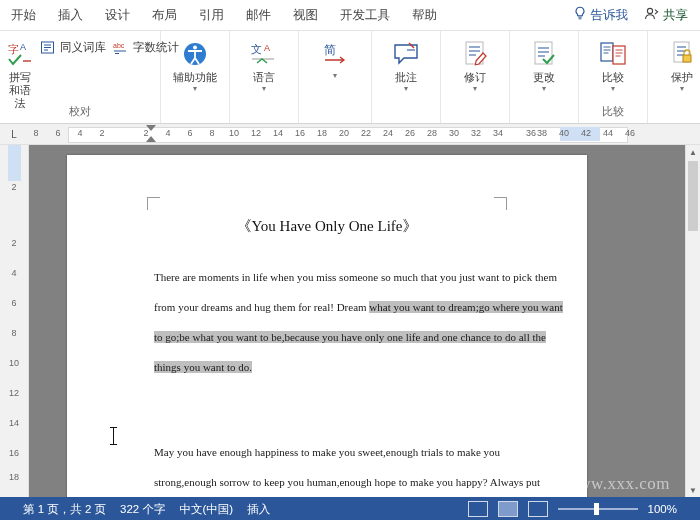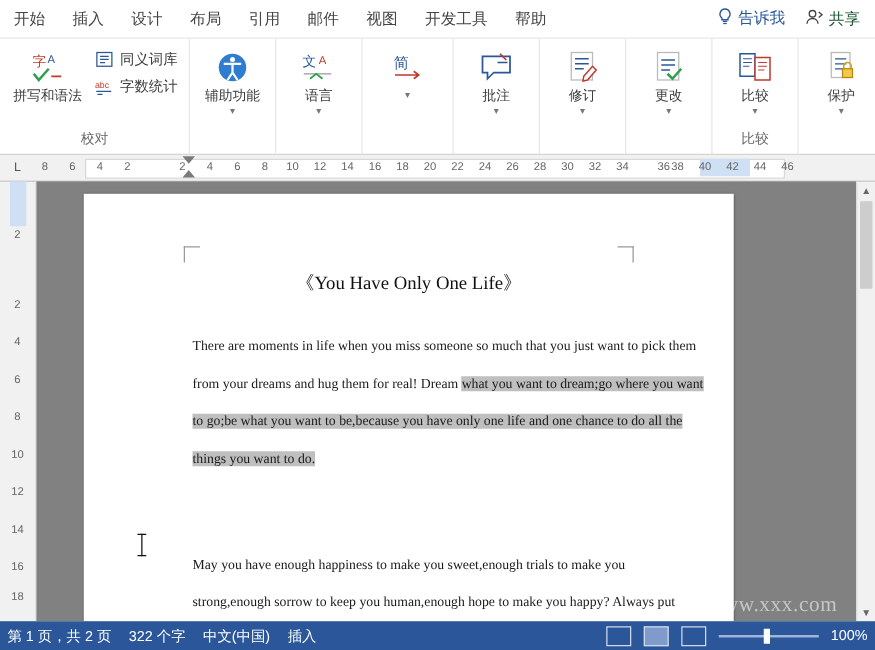--- a/index.html
+++ b/index.html
@@ -55,20 +55,21 @@
     color: #2b579a;
     font-weight: bold;
   }
   .tab-right {
     margin-left: auto;
     display: flex;
     align-items: center;
   }
   .tellme {
     display: flex;
+    align-items: center;
     gap: 4px;
     color: #2b579a;
     padding: 0 10px;
   }
   .share {
     display: flex;
     align-items: center;
     gap: 4px;
     padding: 0 12px 0 6px;
     color: #14532d;
@@ -126,21 +127,21 @@
     display: block;
   }
   .btn .caret {
     font-size: 8px;
     color: #777;
     line-height: 8px;
     margin-top: 1px;
   }
   .small-list {
     display: flex;
-    flex-direction: column;
+    flex-direction: row;
     justify-content: center;
     padding: 6px 4px 0 4px;
     gap: 6px;
   }
   .small-item {
     display: flex;
     align-items: center;
     gap: 5px;
     font-size: 11.5px;
     color: #3b3b3b;
@@ -334,21 +335,21 @@
   }
 
   
   .statusbar {
     height: 24px;
     background: #2b579a;
     color: #ffffff;
     display: flex;
     align-items: center;
     font-size: 11.5px;
-    padding: 0 6px;
+    padding: 0 23px;
     gap: 14px;
     position: relative;
     overflow: hidden;
   }
   .statusbar .sb-item {
     white-space: nowrap;
     cursor: default;
   }
   .sb-right {
     margin-left: auto;

